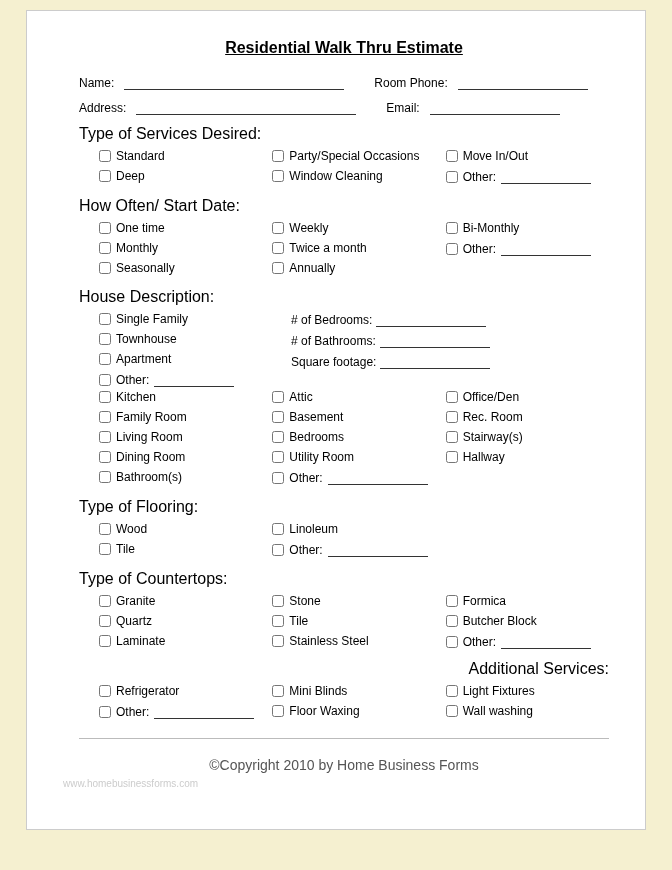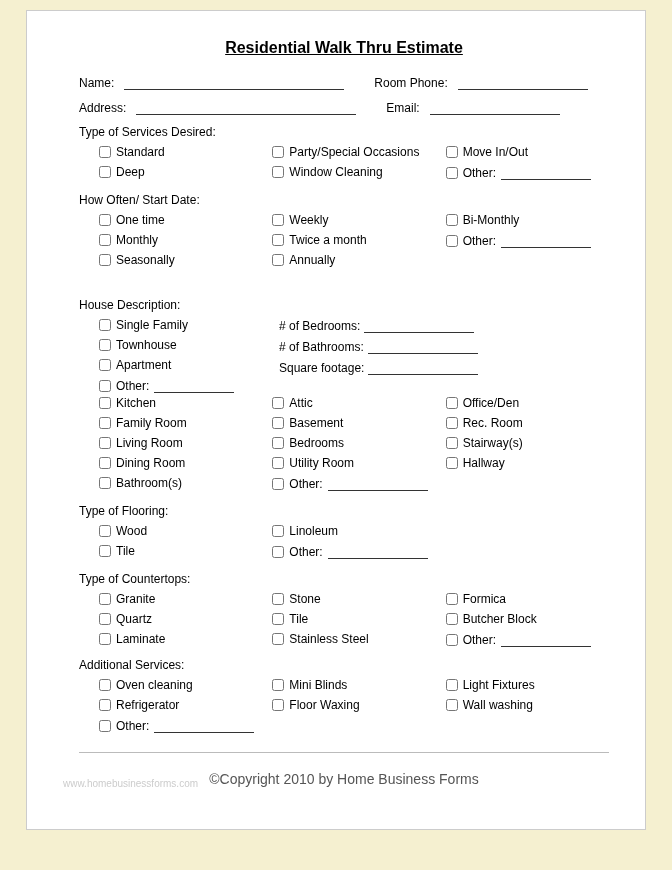--- a/index.html
+++ b/index.html
@@ -49,21 +49,21 @@
     }
     .underline-field-sm {
       border: none;
       border-bottom: 1px solid #333;
       outline: none;
       background: transparent;
       font-size: 12px;
       width: 120px;
     }
     .section-label {
-      font-size: 12px;
+      font-size: 16px;
       margin-bottom: 6px;
       margin-top: 8px;
     }
     .checkbox-item {
       display: flex;
       align-items: center;
       gap: 5px;
       margin-bottom: 3px;
       font-size: 12px;
     }
@@ -206,42 +206,42 @@
         <span>Bi-Monthly</span>
       </div>
       <div class="checkbox-item">
         <input type="checkbox" style="">
         <span>Other:</span>
         <input class="underline-field-sm" type="text" style="width: 90px;">
       </div>
     </div>
   </div>
 
-  <div class="section-label" style="margin-top:28px;">House Description:</div>
+  <div class="section-label" style="margin-top:10px;">House Description:</div>
   <div style="display:flex; margin-left:20px;">
     <div class="col" style="min-width:160px;">
       <div class="checkbox-item">
         <input type="checkbox" style="">
         <span>Single Family</span>
       </div>
       <div class="checkbox-item">
         <input type="checkbox" style="">
         <span>Townhouse</span>
       </div>
       <div class="checkbox-item">
         <input type="checkbox" style="">
         <span>Apartment</span>
       </div>
       <div class="checkbox-item">
         <input type="checkbox" style="">
         <span>Other:</span>
         <input class="inline-field" type="text" style="width: 80px;">
       </div>
     </div>
-    <div class="col" style="margin-left:20px; gap:6px; justify-content:flex-start; padding-top:0;">
+    <div class="col" style="margin-left:32px; gap:6px; justify-content:flex-start; padding-top:0;">
       <div class="with-field">
         <span># of Bedrooms:</span>
         <input class="inline-field" type="text" style="">
       </div>
       <div class="with-field">
         <span># of Bathrooms:</span>
         <input class="inline-field" type="text" style="">
       </div>
       <div class="with-field">
         <span>Square footage:</span>
@@ -381,27 +381,23 @@
         <span>Butcher Block</span>
       </div>
       <div class="checkbox-item">
         <input type="checkbox" style="">
         <span>Other:</span>
         <input class="inline-field" type="text" style="width: 90px;">
       </div>
     </div>
   </div>
 
-  <div class="section-label" style="">Additional Services:</div>
-  <div class="cols-3">
-    <div class="col">
-      <div class="checkbox-item">
-        <input type="checkbox" style="">
-        <span>Oven cleaning</span>
-      </div>
+  <div class="section-label" style="text-align:right;">Additional Services:</div>
+  <div class="cols-3">
+    <div class="col">
       <div class="checkbox-item">
         <input type="checkbox" style="">
         <span>Refrigerator</span>
       </div>
       <div class="checkbox-item">
         <input type="checkbox" style="">
         <span>Other:</span>
         <input class="inline-field" type="text" style="width: 100px;">
       </div>
     </div>

